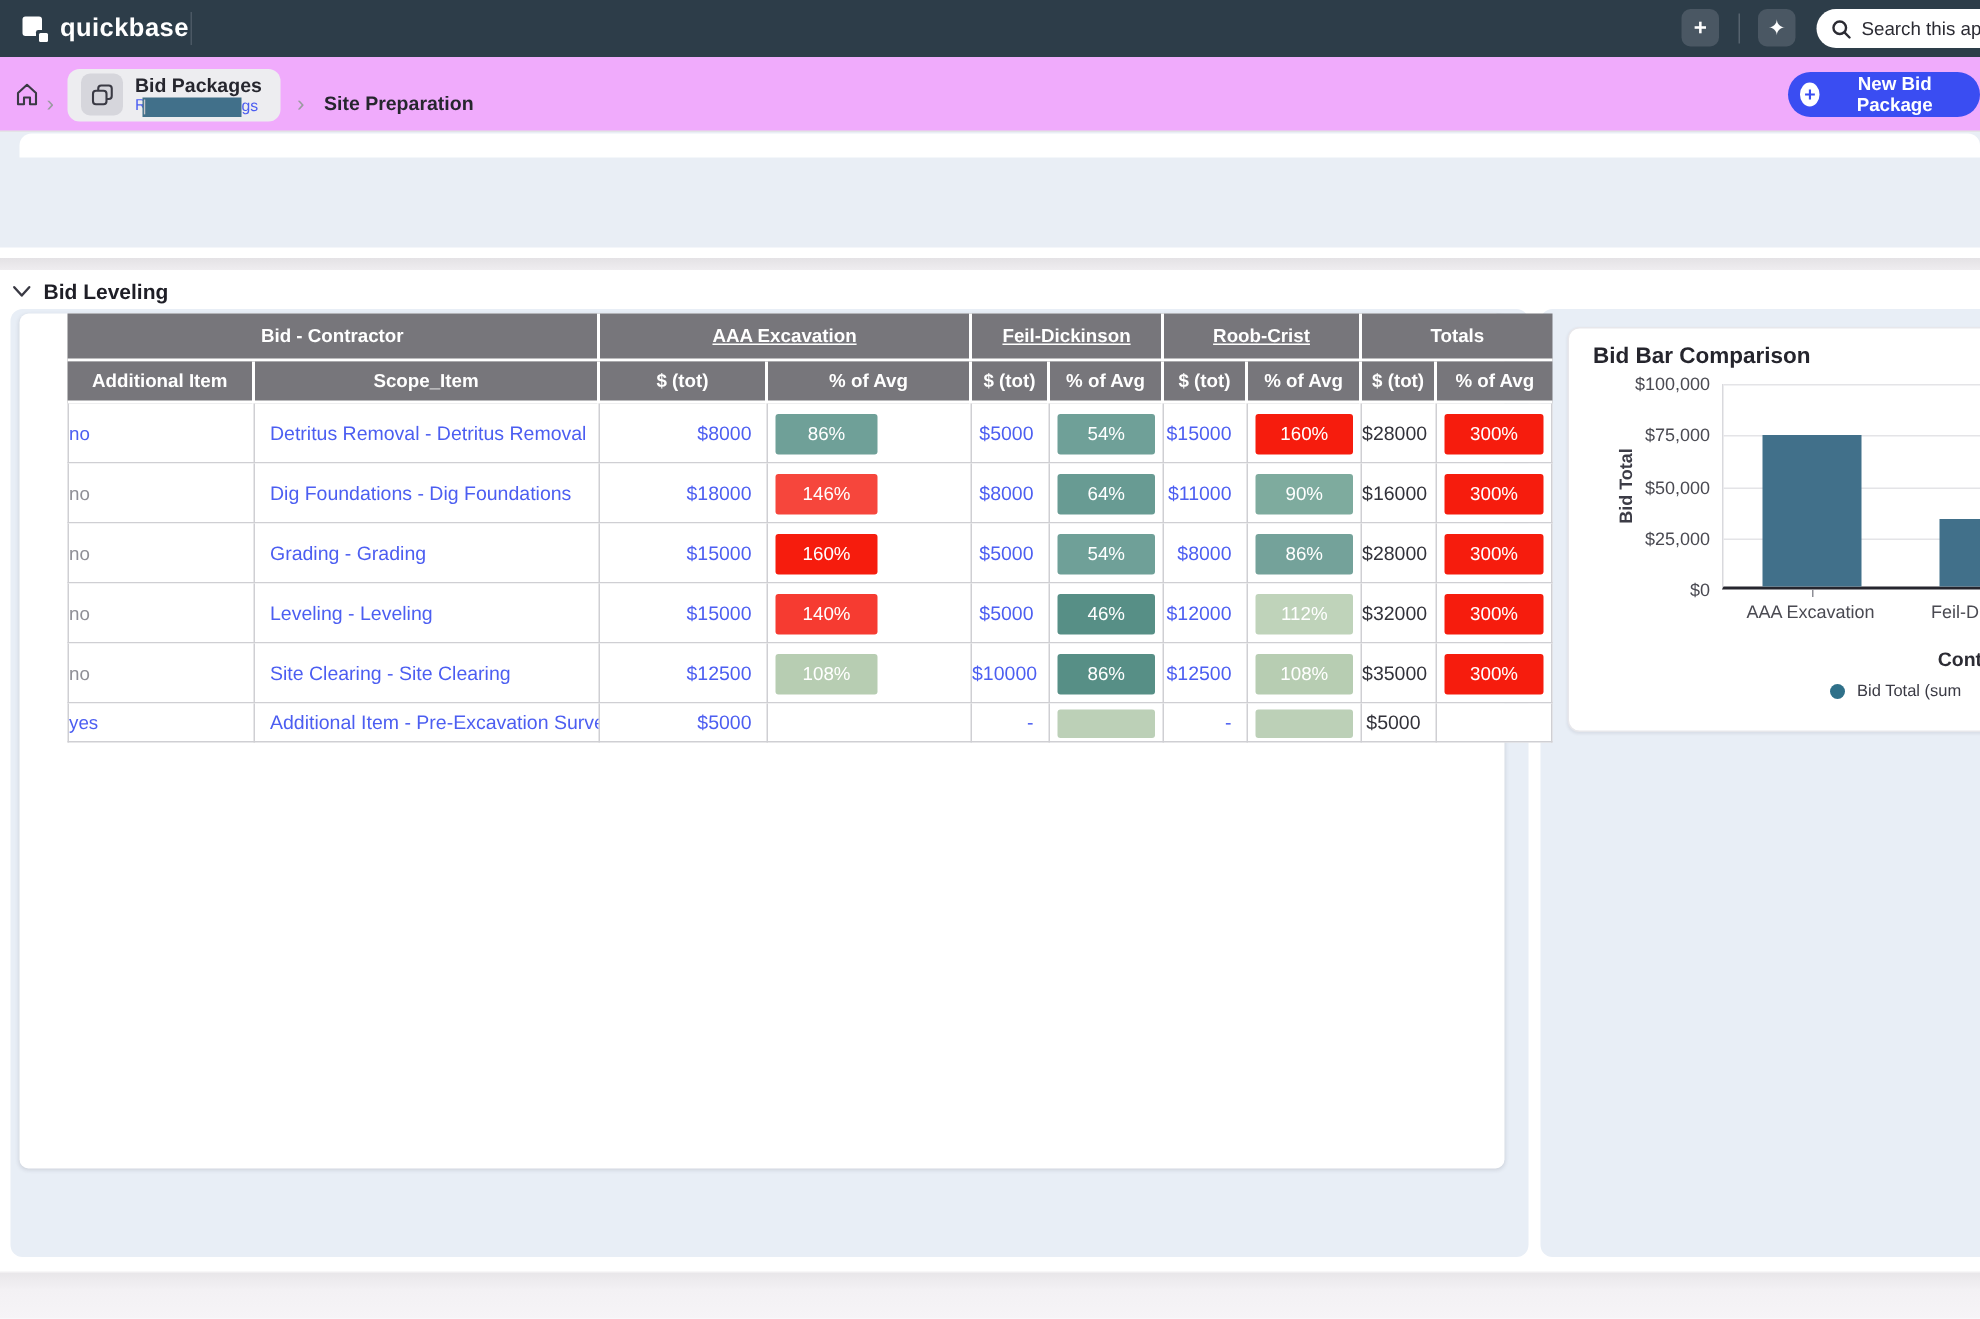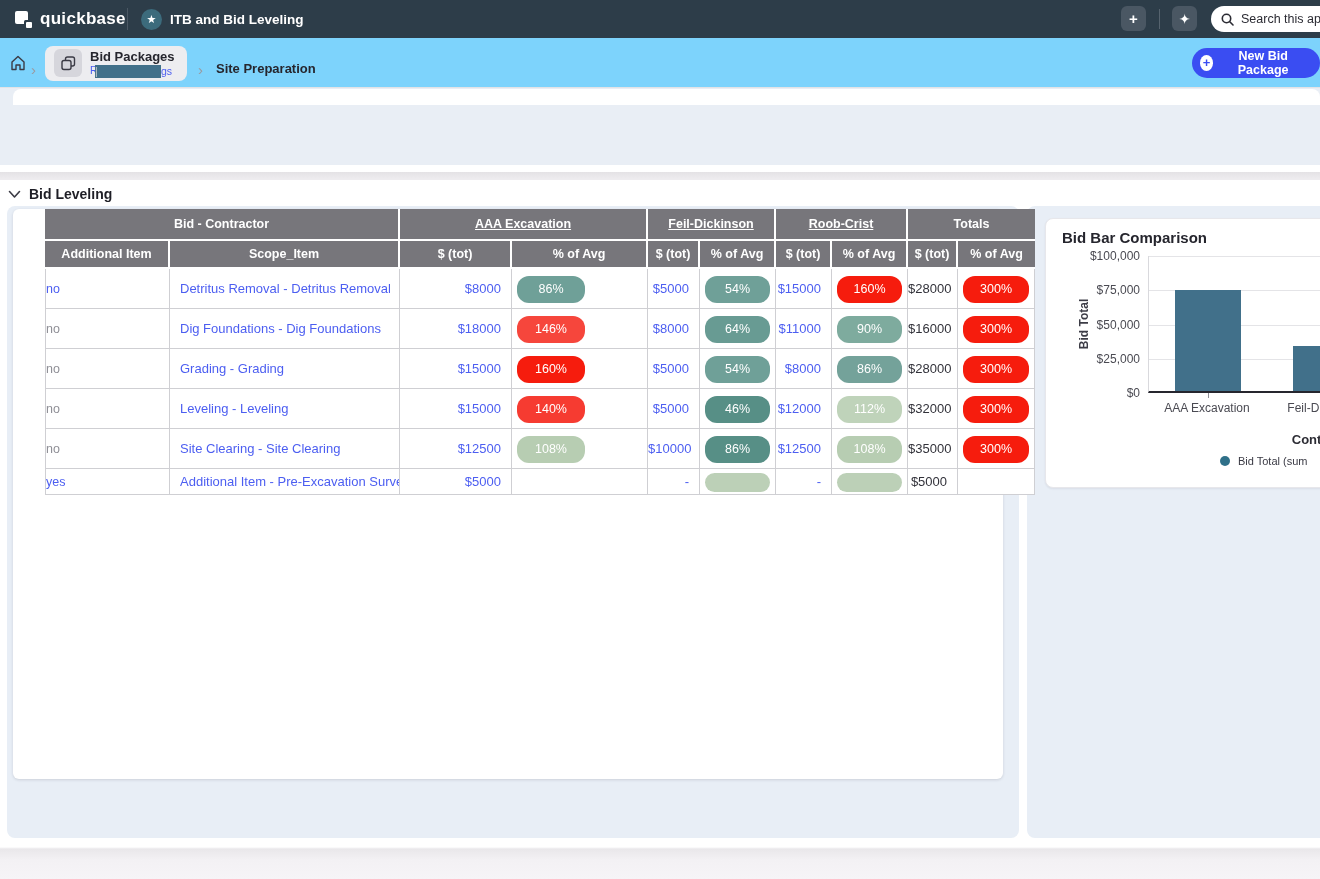--- a/index.html
+++ b/index.html
@@ -21,21 +21,21 @@
             color:#fff; font-size:15px; line-height:25px; text-align:center; cursor:pointer; }
   .tb-btn.add { left:1121px; font-weight:bold; }
   .tb-sep { position:absolute; left:1159px; top:9px; width:1px; height:20px; background:#56636e; }
   .tb-btn.spark { left:1172px; }
   .tb-btn.spark::before { content:"\2726"; font-size:14px; }
   .search-pill { position:absolute; left:1211px; top:6px; width:130px; height:26px; border-radius:13px; background:#fff;
                  display:flex; align-items:center; gap:7px; padding-left:10px; cursor:text; }
   .search-pill span { font-size:12.5px; color:#2b2b33; white-space:nowrap; }
 
   
-  .crumbbar { position:absolute; left:0; top:38px; width:1320px; height:50px; background:#7dd3fc; border-bottom:1px solid #e3e3e6;padding-left:48px; }
+  .crumbbar { position:absolute; left:0; top:38px; width:1320px; height:50px; background:#f0abfc; border-bottom:1px solid #e3e3e6;padding-left:48px; }
   .home-ic { position:absolute; left:10px; top:17px; }
   .crumb-chev { position:absolute; top:23px; color:#9a9aa0; font-size:12px; }
   .crumb-chev::before { content:"\203A"; font-size:15px; }
   .chev1 { left:31px; } .chev2 { left:198px; }
   .crumb-chip { position:absolute; left:45px; top:8px; width:142px; height:35px; background:#ededf0; border-radius:8px; cursor:pointer; }
   .chip-tile { position:absolute; left:9px; top:3px; width:28px; height:28px; border-radius:6px; background:#d6d6dc;
                display:flex; align-items:center; justify-content:center; }
   .chip-texts { position:absolute; left:45px; top:3px; }
   .chip-title { font-size:13px; font-weight:bold; color:#26262e; line-height:15px; white-space:nowrap; }
   .chip-links { display:flex; align-items:center; font-size:10.5px; color:#4c5ef1; line-height:13px; }
@@ -79,21 +79,21 @@
                  overflow:hidden; white-space:nowrap; }
   table.bid td:first-child { border-left:1px solid #cfcfd3; }
   td.addl { color:#8f8f96; padding-left:0; font-size:12.5px; }
   td.addl.link { color:#4c5ef1; cursor:pointer; }
   td.scope { color:#4c5ef1; padding-left:10px; cursor:pointer; }
   td.amt { text-align:right; padding-right:10px; color:#32323a; }
   td.amt.link { color:#4c5ef1; cursor:pointer; }
   td.pct { text-align:center; padding:0; line-height:39px; }
   td.pct.aaa { text-align:left; }
   .badge { display:inline-block; vertical-align:middle; width:calc(100% - 10px); height:27px; line-height:27px;
-           border-radius:12px; color:#fff; font-size:12.5px; text-align:center; }
+           border-radius:2px; color:#fff; font-size:12.5px; text-align:center; }
   td.pct.aaa .badge { width:68px; margin-left:5px; }
   tr.compact td { height:25px; }
   tr.compact td.pct { line-height:25px; }
   tr.compact .badge { height:19px; line-height:19px; }
 
   
   .chart-card { position:absolute; left:1045px; top:218px; width:472px; height:270px; background:#fff; border-radius:8px;
                 border:1px solid #e7e7eb; box-shadow:0 1px 2px rgba(40,40,60,.08); }
   .chart-title { position:absolute; left:16px; top:10px; font-size:15px; font-weight:bold; color:#25252d; }
   .y-axis-label { position:absolute; left:38px; top:105px; transform:translate(-50%,-50%) rotate(-90deg);
@@ -123,24 +123,20 @@
   <header class="topbar">
     <div class="qb-logo">
       <svg width="19" height="19" viewBox="0 0 19 19">
         <rect x="1" y="1" width="13" height="13" rx="2" fill="#fff"></rect>
         <rect x="10" y="10" width="8" height="8" rx="1.5" fill="#2d3d49"></rect>
         <rect x="12" y="12" width="6" height="6" rx="1" fill="#fff"></rect>
       </svg>
       <span class="qb-word">quickbase</span>
     </div>
     <div class="tb-divider"></div>
-    <div class="app-title">
-      <span class="app-circle"></span>
-      <span class="app-name">ITB and Bid Leveling</span>
-    </div>
     <button class="tb-btn add">+</button>
     <div class="tb-sep"></div>
     <button class="tb-btn spark"></button>
     <div class="search-pill">
       <svg width="13" height="13" viewBox="0 0 13 13">
         <circle cx="5.5" cy="5.5" r="4.2" fill="none" stroke="#2b2b33" stroke-width="1.6"></circle>
         <line x1="8.8" y1="8.8" x2="12" y2="12" stroke="#2b2b33" stroke-width="1.6" stroke-linecap="round"></line>
       </svg>
       <span>Search this app</span>
     </div>

